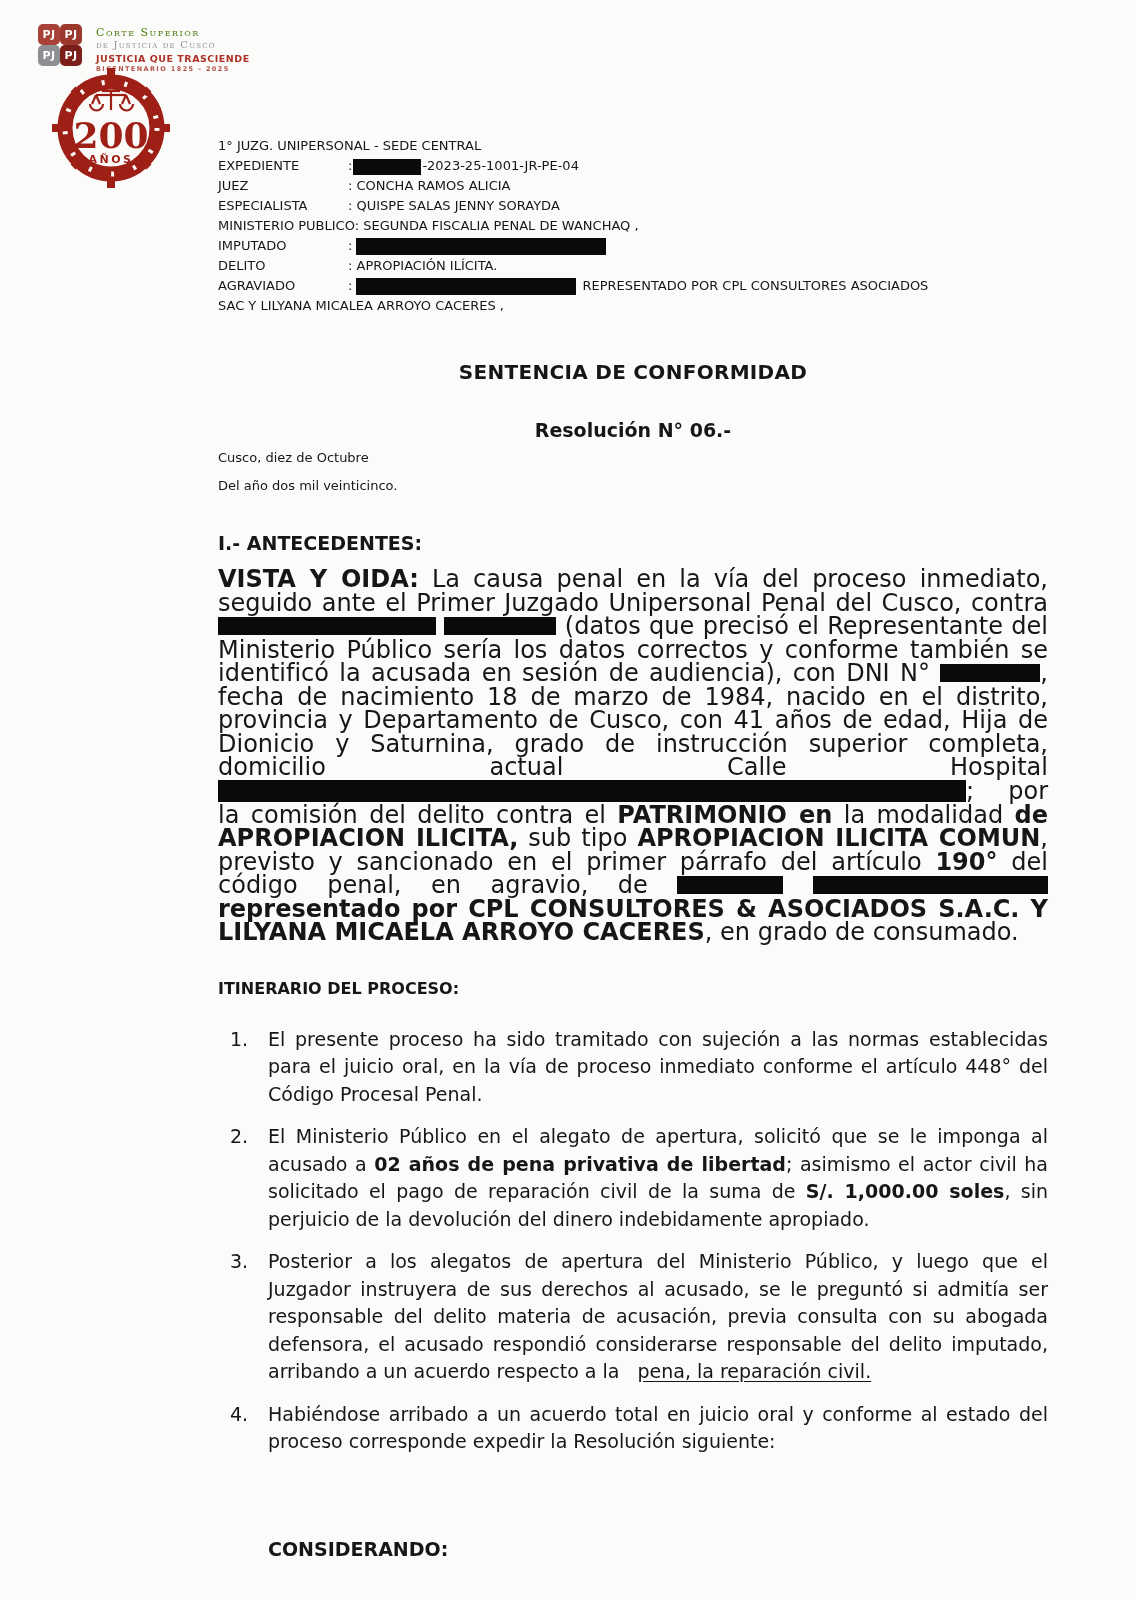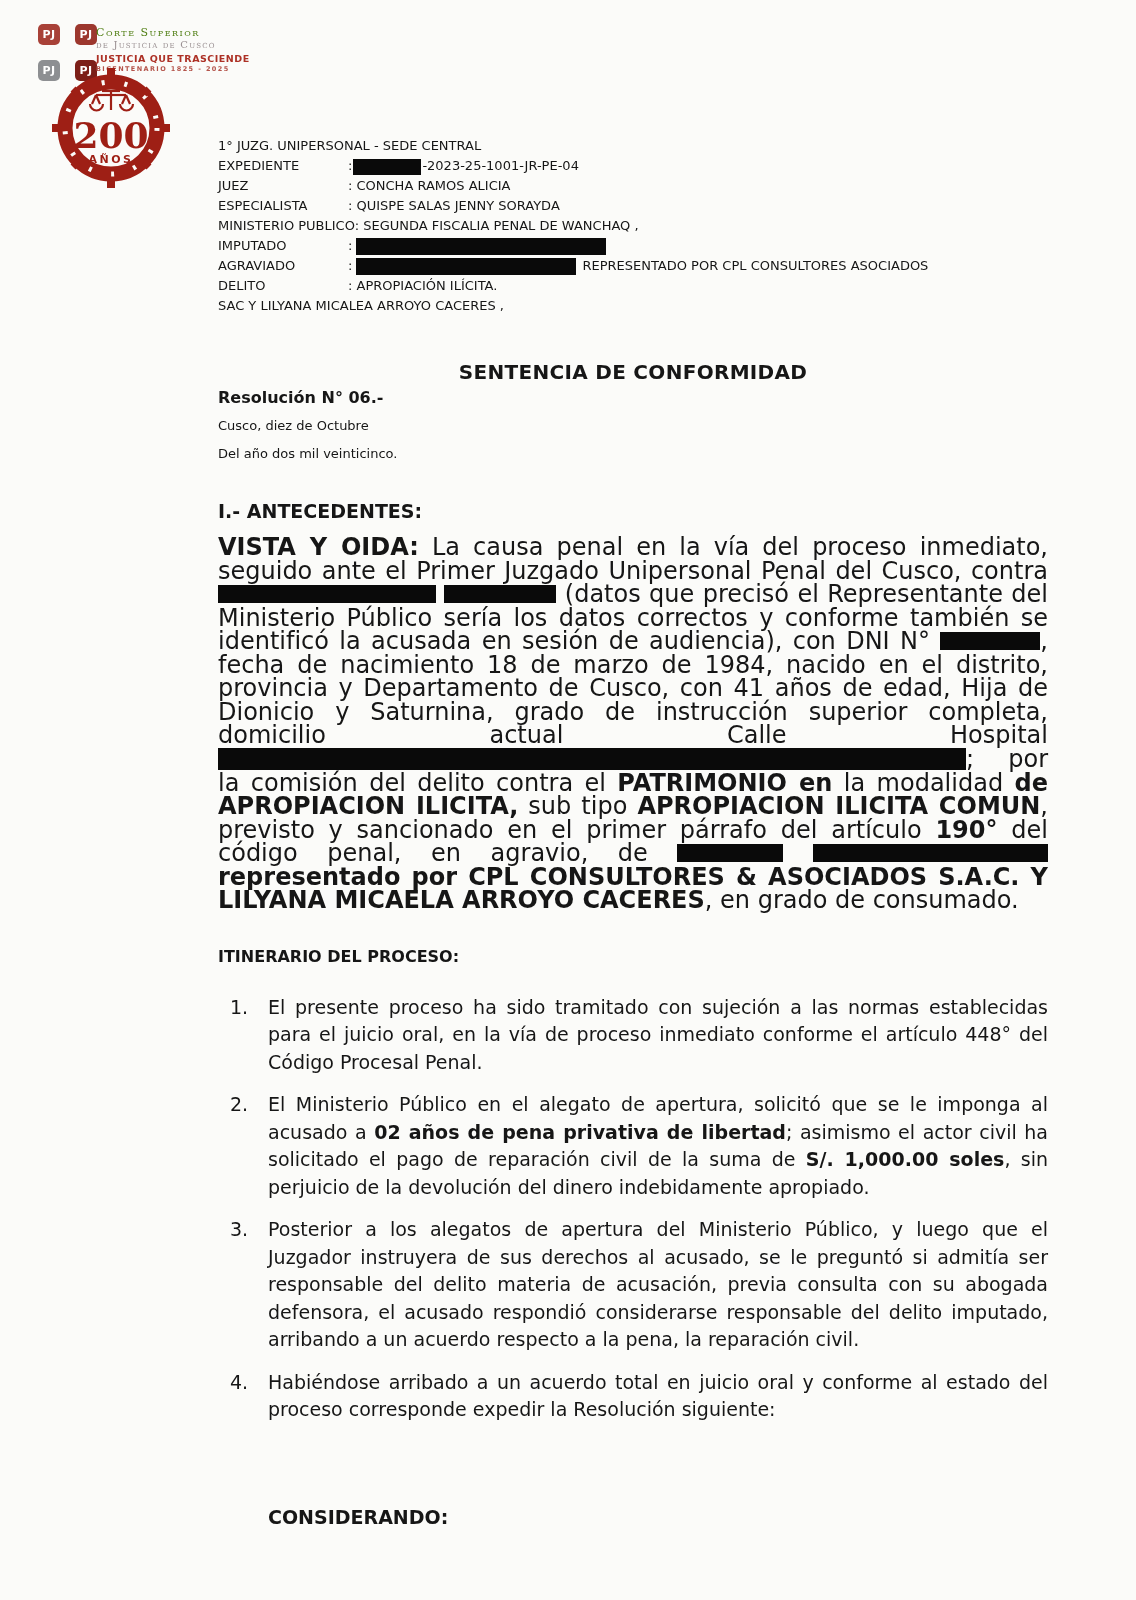--- a/index.html
+++ b/index.html
@@ -6,21 +6,21 @@
   html,body{margin:0;padding:0;background:#e9e9e7;}
   .page{
     position:relative;width:1136px;height:1600px;margin:0 auto;
     background:#fbfbf9;color:#161616;overflow:hidden;
     font-family:"DejaVu Sans",sans-serif;
   }
   .content{position:absolute;left:218px;top:0;width:830px;}
 
   
   .pj-grid{position:absolute;left:38px;top:24px;width:48px;height:46px;
-    display:grid;grid-template-columns:22px 22px;grid-template-rows:21px 21px;gap:15px;}
+    display:grid;grid-template-columns:22px 22px;grid-template-rows:21px 21px;gap:0;}
   .pj-tile{border-radius:5px;color:#fff;font-size:11px;font-weight:bold;
     display:flex;align-items:center;justify-content:center;letter-spacing:0.5px;}
   .t1{background:#a84138}.t2{background:#9c372e}.t3{background:#8d8f92}.t4{background:#7c1f18}
 
   .logo-text{position:absolute;left:96px;top:27px;line-height:1.05;white-space:nowrap;}
   .lt1{font-family:"DejaVu Serif",serif;font-variant:small-caps;font-size:11px;
        color:#4d7c0f;letter-spacing:1.5px;}
   .lt2{font-family:"DejaVu Serif",serif;font-variant:small-caps;font-size:10px;
        color:#9a9092;letter-spacing:1.2px;margin-top:1px;}
   .lt3{font-size:9.5px;color:#ad3126;font-weight:bold;letter-spacing:0.5px;margin-top:4px;}
@@ -31,32 +31,32 @@
   
   .case-info{margin-top:136px;font-size:13px;line-height:20px;white-space:nowrap;}
   .lbl{display:inline-block;width:130px;}
   .bar{display:inline-block;background:#0a0a0a;vertical-align:middle;}
   .bar-exp{width:68px;height:16px;margin:0 1px;}
   .bar-imp{width:250px;height:17px;margin-left:4px;}
   .bar-agr{width:220px;height:17px;margin:0 6px 0 4px;}
 
   
   .doc-title{margin-top:44px;text-align:center;font-weight:bold;font-size:20px;letter-spacing:0.3px;}
-  .res-num{font-weight:bold;font-size:16px;line-height:28px;}
+  .res-num{margin-top:32px;font-weight:bold;font-size:19px;line-height:28px;text-align:center;}
   .res-line{font-size:13px;line-height:28px;}
   .sec-heading{margin-top:32px;font-weight:bold;font-size:19px;}
   .vista{margin:14px 0 0 0;font-size:24px;line-height:23.5px;text-align:justify;}
   .vbar{display:inline-block;background:#0a0a0a;height:18px;vertical-align:middle;margin-bottom:2px;}
   .v1{width:218px}.v2{width:112px}.v3{width:100px}.v4{width:748px;height:22px}.v5{width:106px}.v6{width:235px}
   .itin-heading{margin-top:34px;font-weight:bold;font-size:16px;}
   .olist{margin-top:28px;}
   .li{display:flex;margin-bottom:15px;font-size:19px;line-height:27.5px;}
   .num{flex:none;width:50px;padding-left:12px;box-sizing:border-box;}
   .itext{flex:1;text-align:justify;}
-  .ul{text-underline-offset:3px;}
+  .ul{text-decoration:underline;text-underline-offset:3px;margin-left:12px;}
   .considerando{margin-top:82px;margin-left:50px;font-weight:bold;font-size:19px;}
   b{font-weight:bold;}
 </style>
 </head>
 <body>
 
 <div class="page">
 
   <div class="pj-grid">
     <div class="pj-tile t1">PJ</div>
@@ -102,22 +102,22 @@
 
   <div class="content">
 
     <div class="case-info">
       <div class="row">1° JUZG. UNIPERSONAL - SEDE CENTRAL</div>
       <div class="row"><span class="lbl">EXPEDIENTE</span><span>:</span><span class="bar bar-exp"></span><span>-2023-25-1001-JR-PE-04</span></div>
       <div class="row"><span class="lbl">JUEZ</span><span>: CONCHA RAMOS ALICIA</span></div>
       <div class="row"><span class="lbl">ESPECIALISTA</span><span>: QUISPE SALAS JENNY SORAYDA</span></div>
       <div class="row">MINISTERIO PUBLICO: SEGUNDA FISCALIA PENAL DE WANCHAQ ,</div>
       <div class="row"><span class="lbl">IMPUTADO</span><span>:</span><span class="bar bar-imp"></span></div>
+      <div class="row"><span class="lbl">DELITO</span><span>: APROPIACIÓN ILÍCITA.</span></div>
       <div class="row"><span class="lbl">AGRAVIADO</span><span>:</span><span class="bar bar-agr"></span><span>REPRESENTADO POR CPL CONSULTORES ASOCIADOS</span></div>
-      <div class="row"><span class="lbl">DELITO</span><span>: APROPIACIÓN ILÍCITA.</span></div>
       <div class="row">SAC Y LILYANA MICALEA ARROYO CACERES ,</div>
     </div>
 
     <div class="doc-title">SENTENCIA DE CONFORMIDAD</div>
 
     <div class="res-num">Resolución N° 06.-</div>
     <div class="res-line">Cusco, diez de Octubre</div>
     <div class="res-line">Del año dos mil veinticinco.</div>
 
     <div class="sec-heading">I.- ANTECEDENTES:</div>

